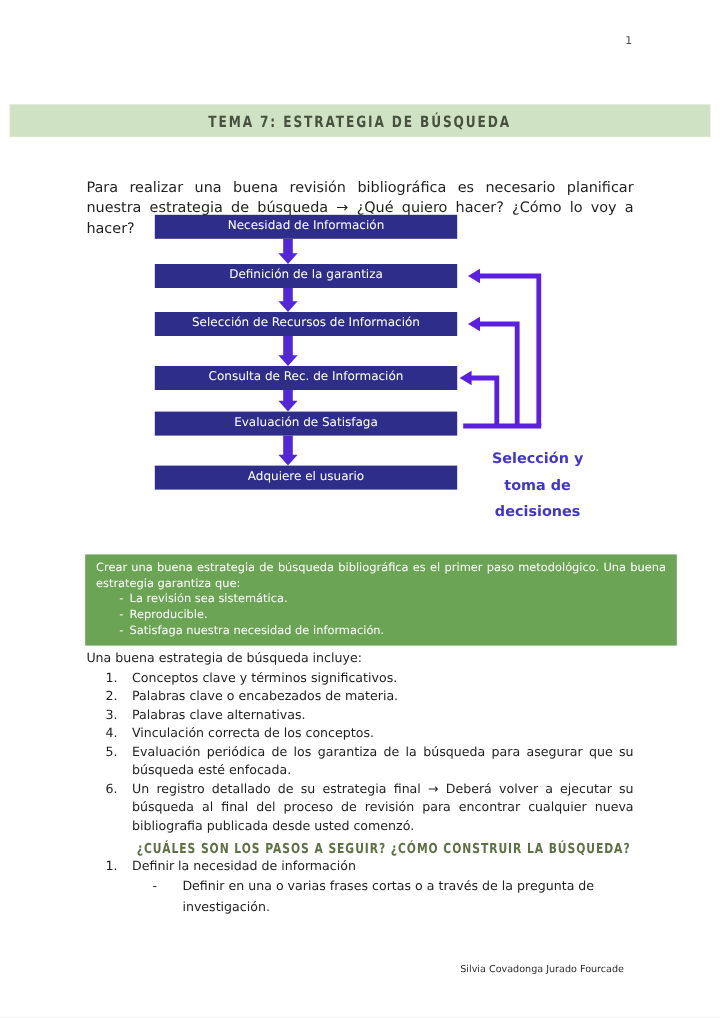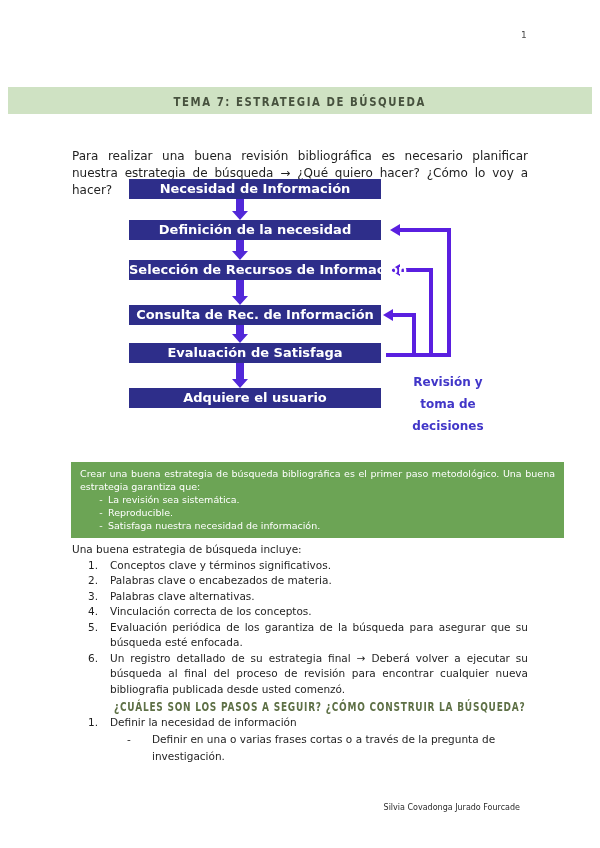--- a/index.html
+++ b/index.html
@@ -21,21 +21,21 @@
   .intro{
     position:absolute;top:136px;left:72px;width:456px;
     font-size:12px;line-height:17px;text-align:justify;
   }
   
   .flowchart{position:absolute;top:175px;left:0;width:600px;height:285px;}
   .flowchart svg{position:absolute;top:0;left:0;}
   .fbox{
     position:absolute;left:129px;width:252px;height:20px;
     background:#2e2e8a;color:#ffffff;text-align:center;line-height:20px;
-    font-size:13px;font-weight:700;white-space:nowrap;
+    font-size:10px;font-weight:400;white-space:nowrap;
   }
   .fbox1{top:4px;}.fbox2{top:45px;}.fbox3{top:85px;}
   .fbox4{top:130px;}.fbox5{top:168px;}.fbox6{top:213px;}
   .revision-label{
     position:absolute;left:403px;top:196px;width:90px;text-align:center;
     color:#4136c8;font-size:12px;line-height:22px;font-weight:600;
   }
   .arrow-stroke{stroke:#5a1fe0;stroke-width:4;fill:none;}
   .arrow-fill{fill:#5a1fe0;}
   .down-arrow{fill:#5128d8;}
@@ -89,28 +89,28 @@
         <polygon class="arrow-fill" points="390,55 400,49 400,61"></polygon>
         <polyline class="arrow-stroke" points="399,95 431,95 431,180"></polyline>
         <polygon class="arrow-fill" points="390,95 400,89 400,101"></polygon>
         <polyline class="arrow-stroke" points="392,140 414,140 414,180"></polyline>
         <polygon class="arrow-fill" points="383,140 393,134 393,146"></polygon>
         <line class="arrow-stroke" x1="386" y1="180" x2="451" y2="180"></line>
       </g>
     </svg>
 
     <div class="fbox fbox1">Necesidad de Información</div>
-    <div class="fbox fbox2">Definición de la necesidad</div>
+    <div class="fbox fbox2">Definición de la garantiza</div>
     <div class="fbox fbox3">Selección de Recursos de Información</div>
     <div class="fbox fbox4">Consulta de Rec. de Información</div>
     <div class="fbox fbox5">Evaluación de Satisfaga</div>
     <div class="fbox fbox6">Adquiere el usuario</div>
 
     <div class="revision-label">
-      <div>Revisión y</div>
+      <div>Selección y</div>
       <div>toma de</div>
       <div>decisiones</div>
     </div>
   </div>
 
   <div class="info-box">
     <div class="intro-text">Crear una buena estrategia de búsqueda bibliográfica es el primer paso metodológico. Una buena estrategia garantiza que:</div>
     <div class="info-bullet">
       <span class="dash">-</span>
       <span>La revisión sea sistemática.</span>

